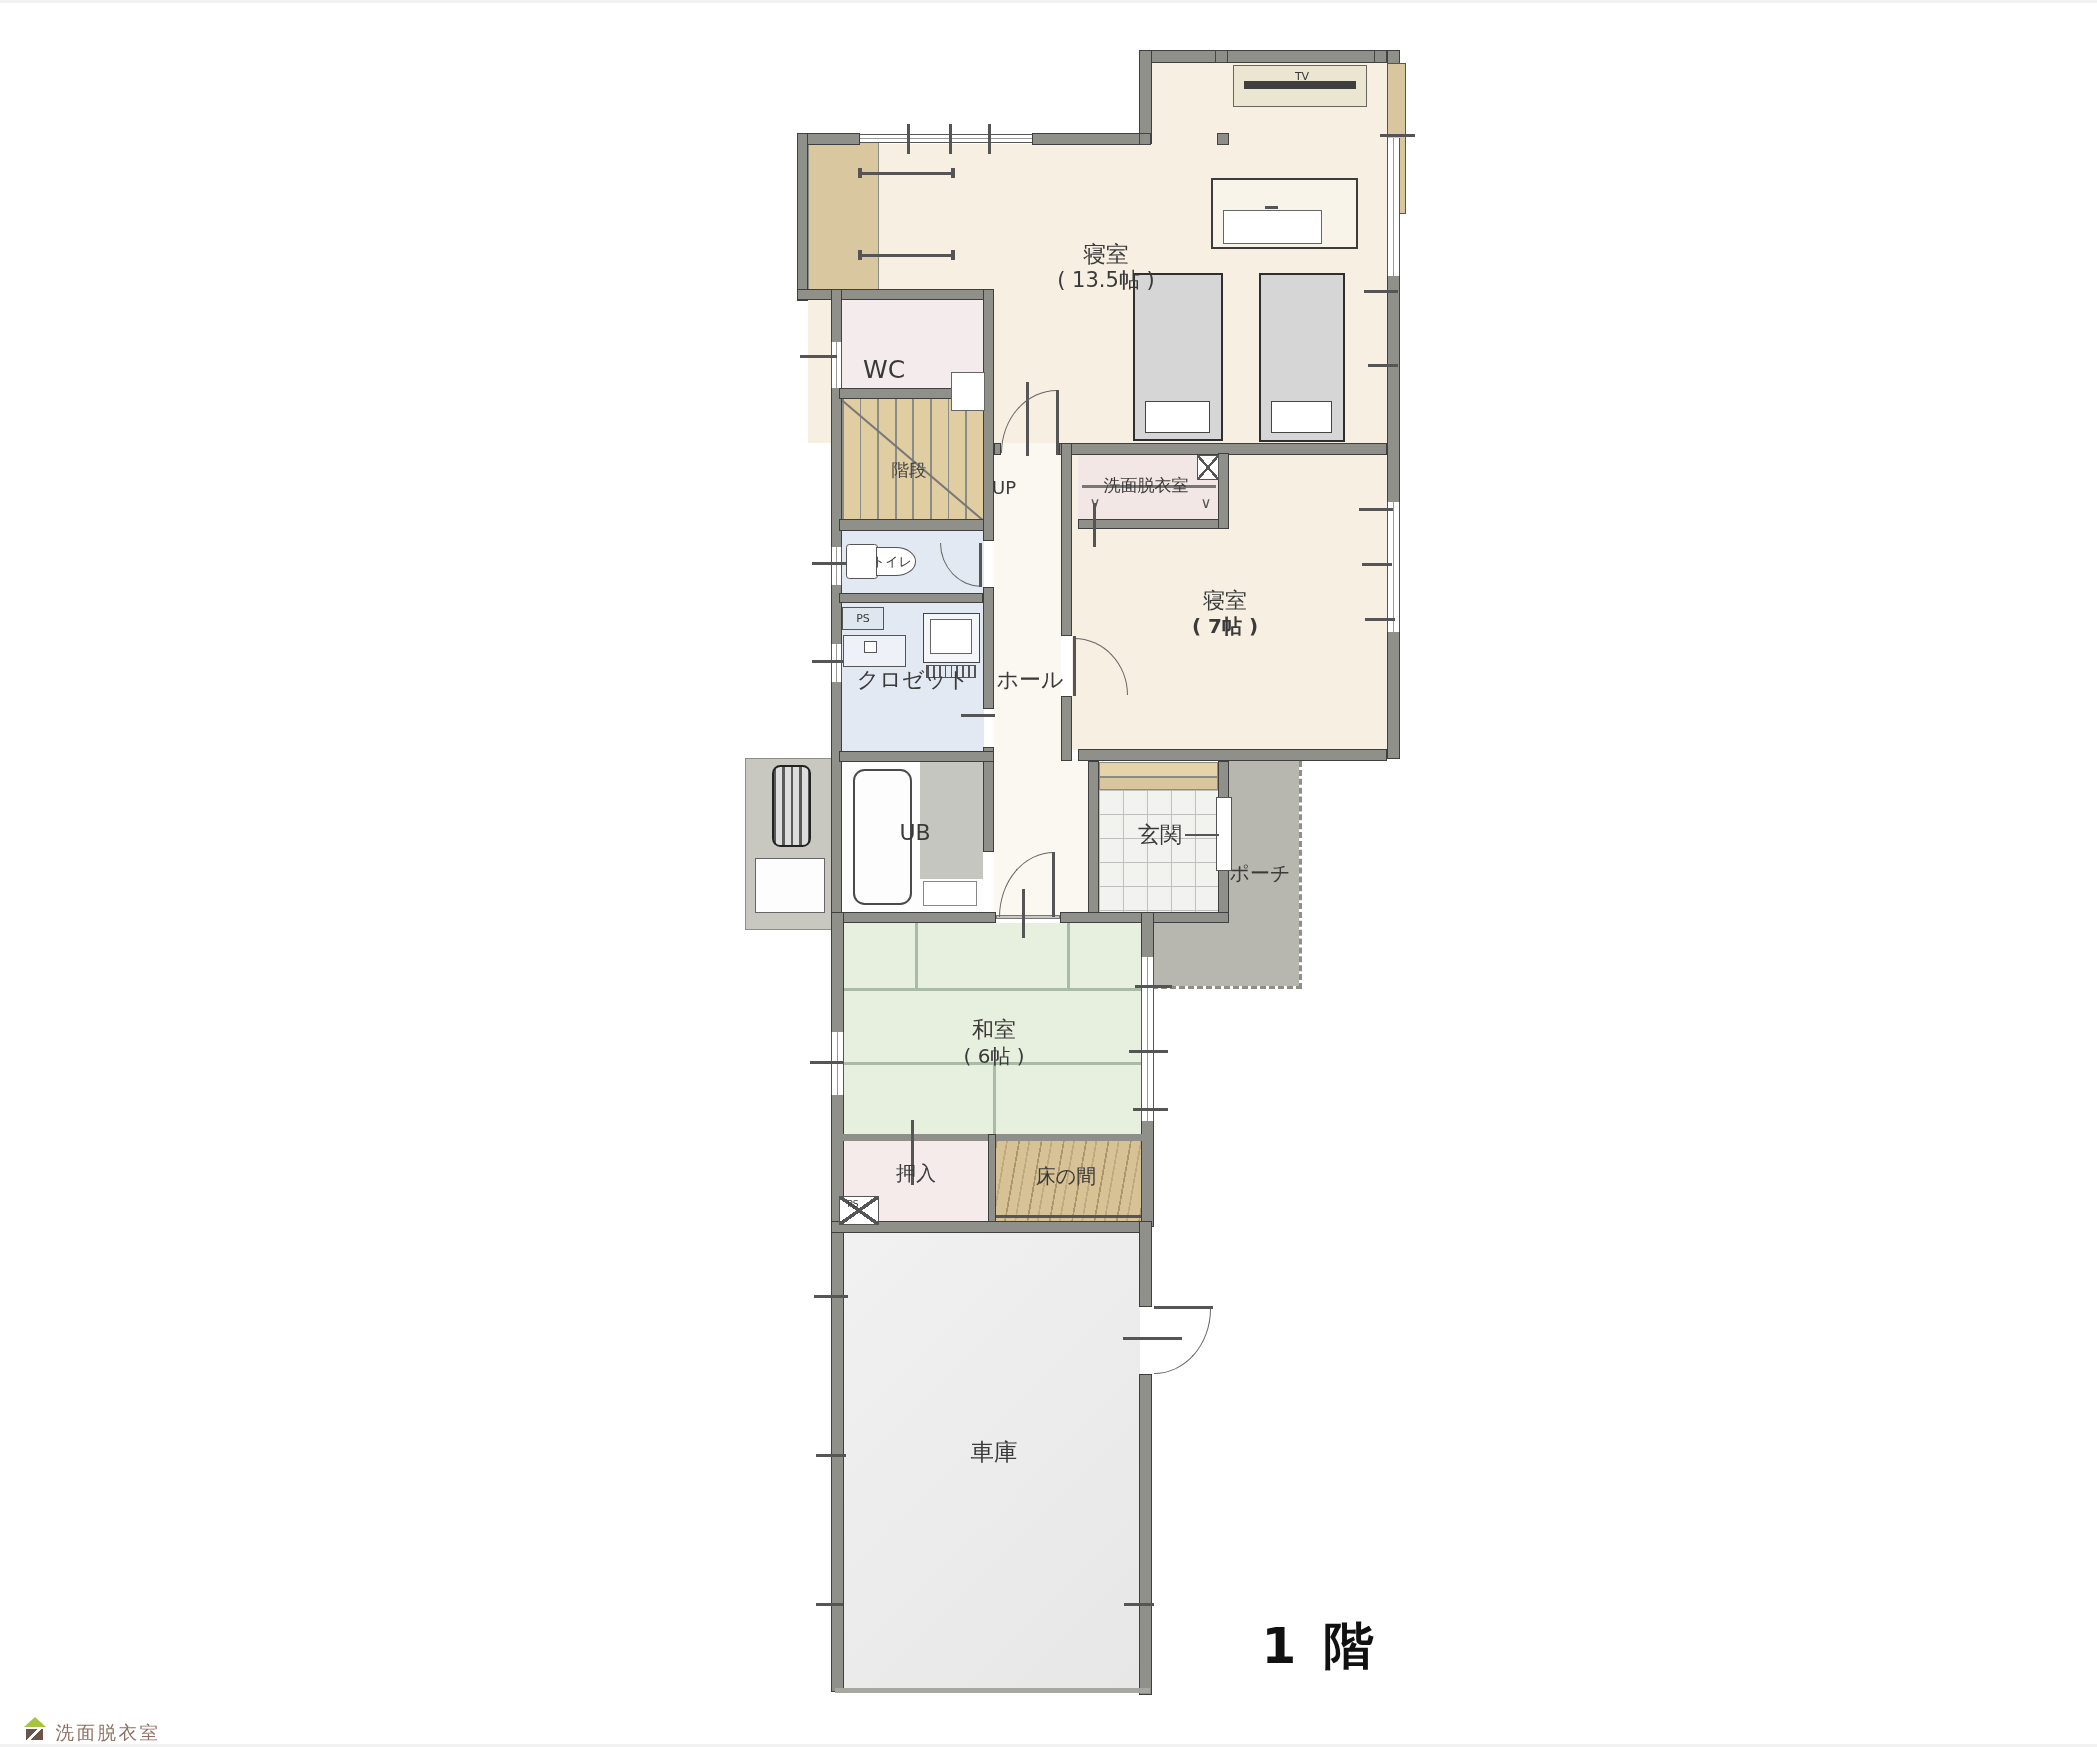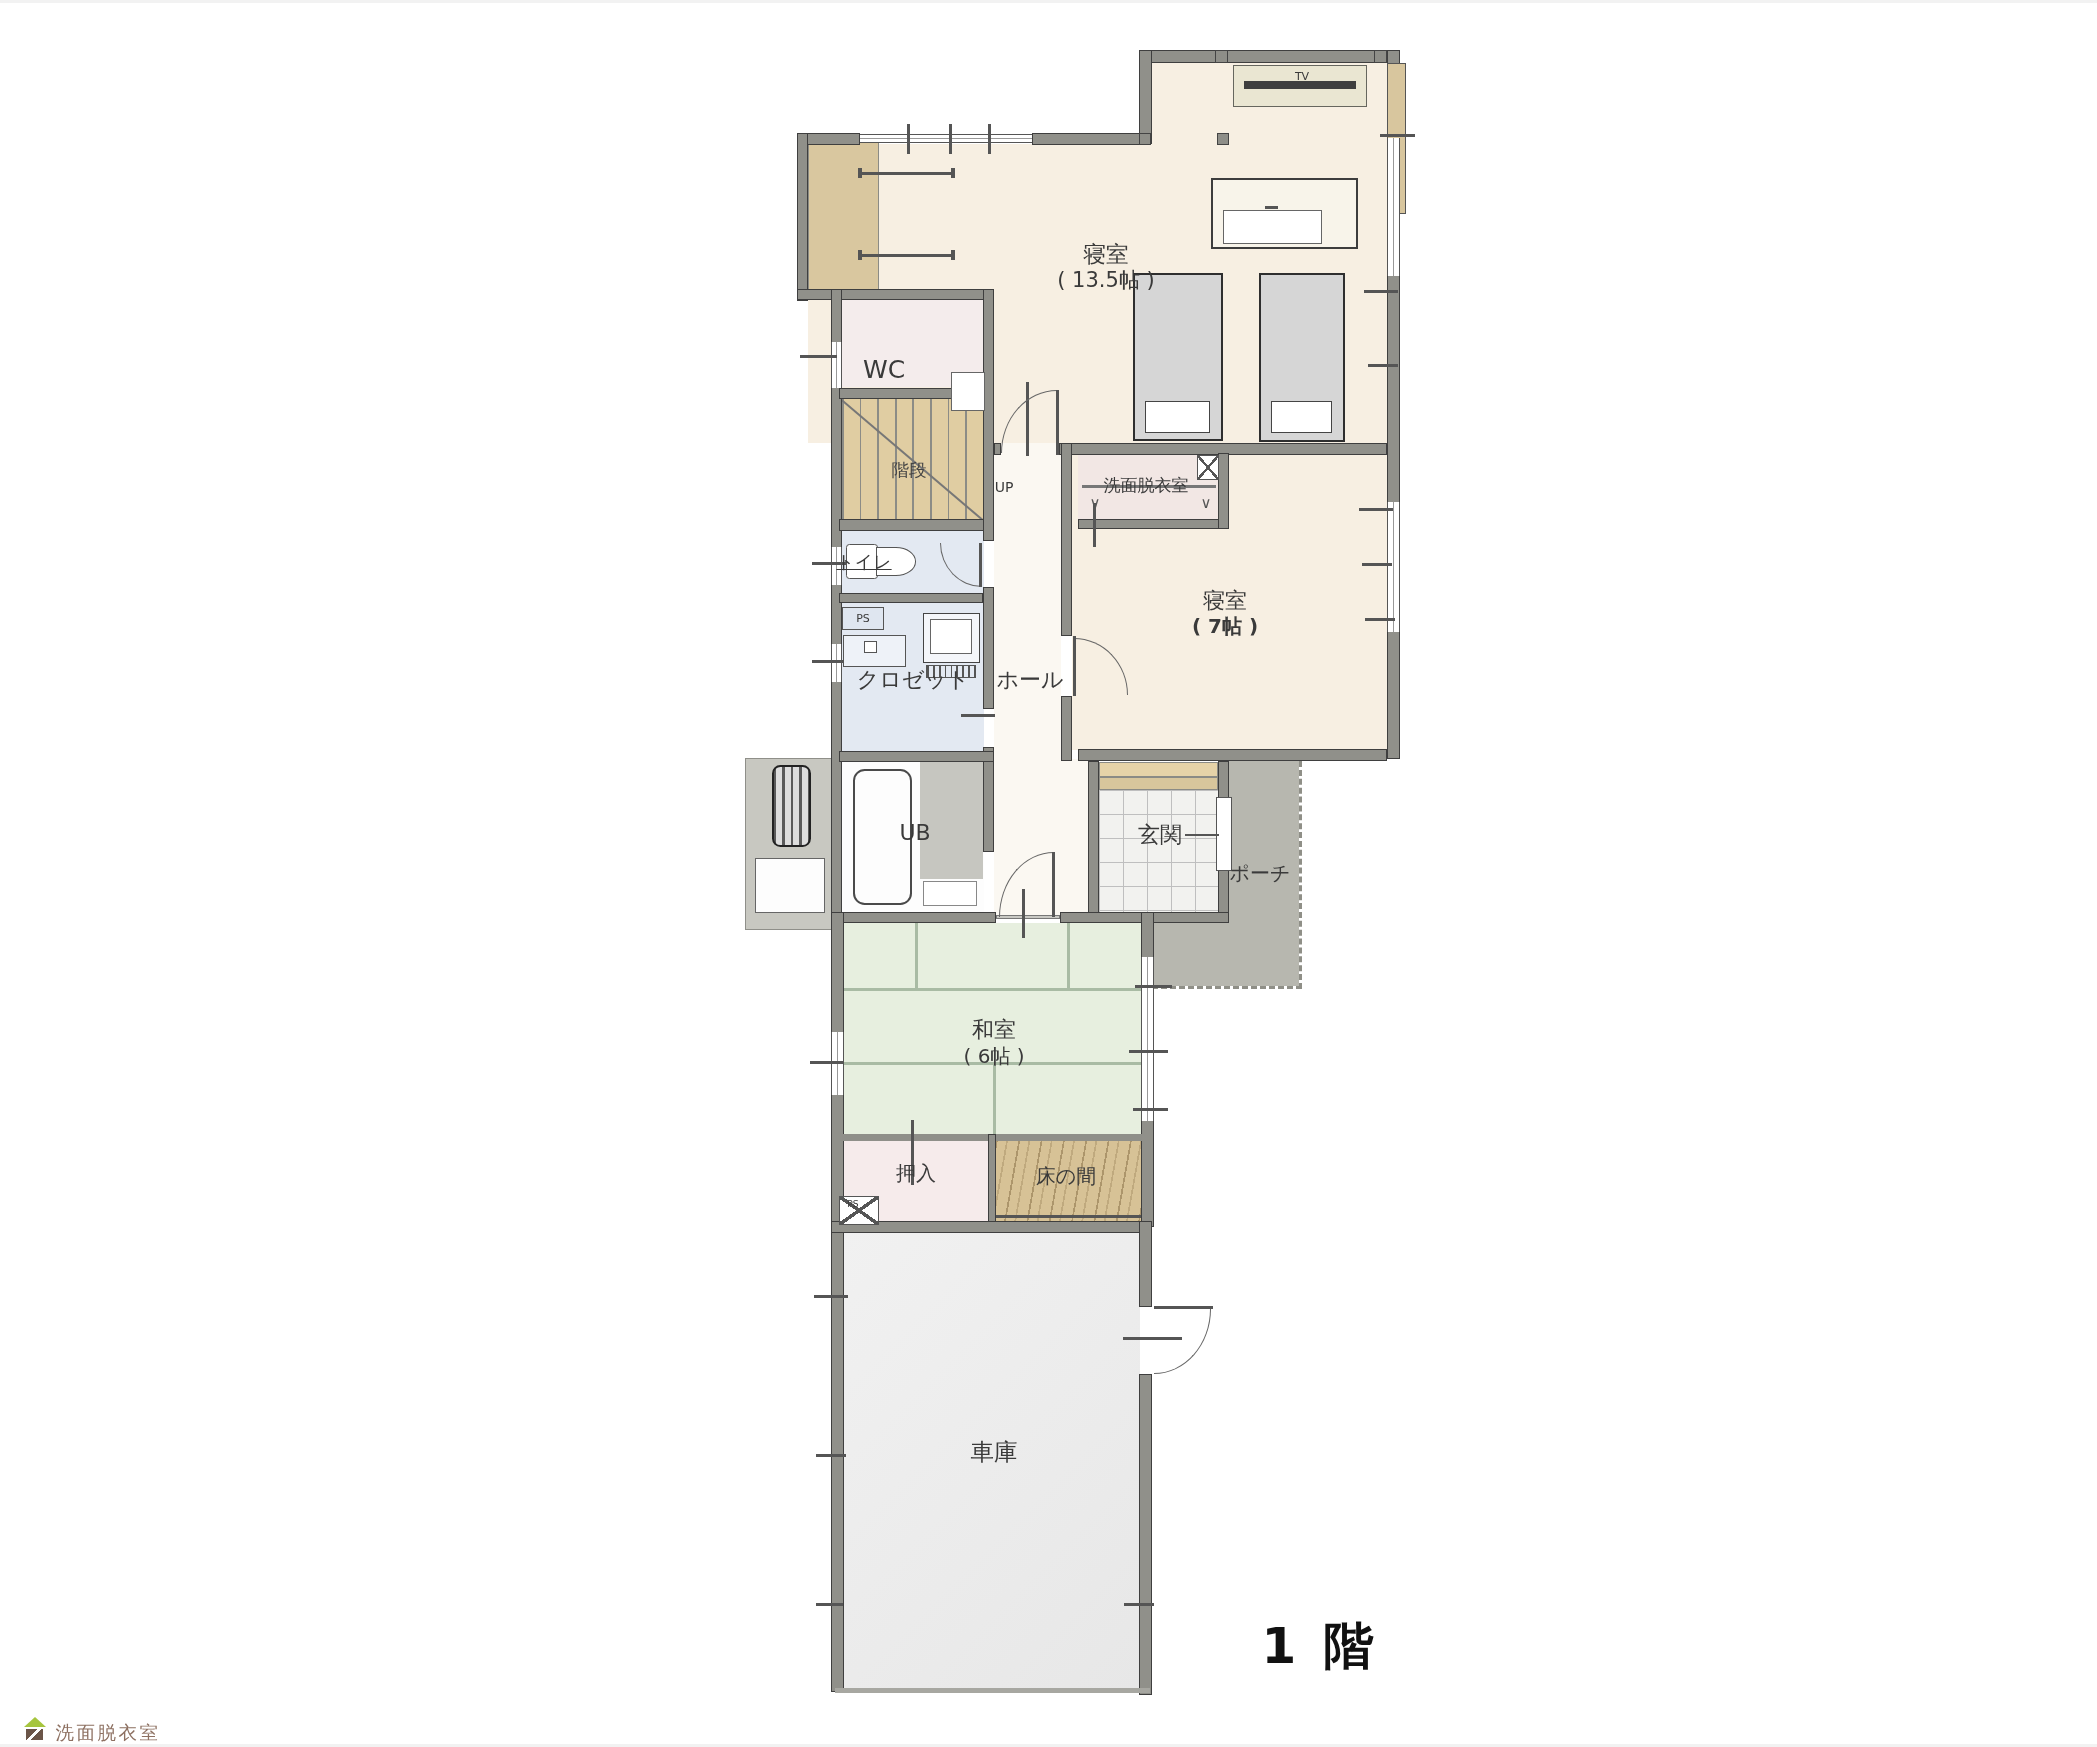--- a/index.html
+++ b/index.html
@@ -211,22 +211,22 @@
   <div class="arc" style="left:1154px;top:1309px;width:57px;height:65px;border-right:1.7px solid #666;border-bottom:1.7px solid #666;border-bottom-right-radius:100% 100%;"></div>
   <div class="leaf" style="left:1154px;top:1306px;width:59px;height:2.5px;"></div>
   <div class="furn" style="left:1216px;top:797px;width:16px;height:74px;background:#fff;border:1.7px solid #555;"></div>
   <div class="abs" style="left:1185px;top:834px;width:34px;height:1.7px;background:#555;"></div>
 
   <div class="label" style="left:1106px;top:254px;font-size:22.7px;">寝室</div>
   <div class="label" style="left:1106px;top:280px;font-size:21px;">( 13.5帖 )</div>
   <div class="label" style="left:1302px;top:76px;font-size:11px;">TV</div>
   <div class="label" style="left:884px;top:369px;font-size:25px;">WC</div>
   <div class="label" style="left:909px;top:470px;font-size:17.6px;color:#444;">階段</div>
-  <div class="label" style="left:1004px;top:487px;font-size:14px;">UP</div>
-  <div class="label" style="left:864px;top:562px;font-size:18px;text-decoration:underline;">トイレ</div>
+  <div class="label" style="left:1004px;top:487px;font-size:18px;">UP</div>
+  <div class="label" style="left:892px;top:562px;font-size:13px;">トイレ</div>
   <div class="label" style="left:863px;top:618px;font-size:11px;">PS</div>
   <div class="label" style="left:913px;top:680px;font-size:22px;">クロゼット</div>
   <div class="label" style="left:1030px;top:680px;font-size:22px;">ホール</div>
   <div class="label" style="left:1146px;top:485px;font-size:17px;">洗面脱衣室</div>
   <div class="label" style="left:1225px;top:601px;font-size:22px;">寝室</div>
   <div class="label" style="left:1225px;top:626px;font-size:20px;font-weight:bold;">( 7帖 )</div>
   <div class="label" style="left:915px;top:832px;font-size:22px;">UB</div>
   <div class="label" style="left:1160px;top:835px;font-size:22px;">玄関</div>
   <div class="label" style="left:1260px;top:873px;font-size:20px;">ポーチ</div>
   <div class="label" style="left:994px;top:1030px;font-size:22px;">和室</div>

